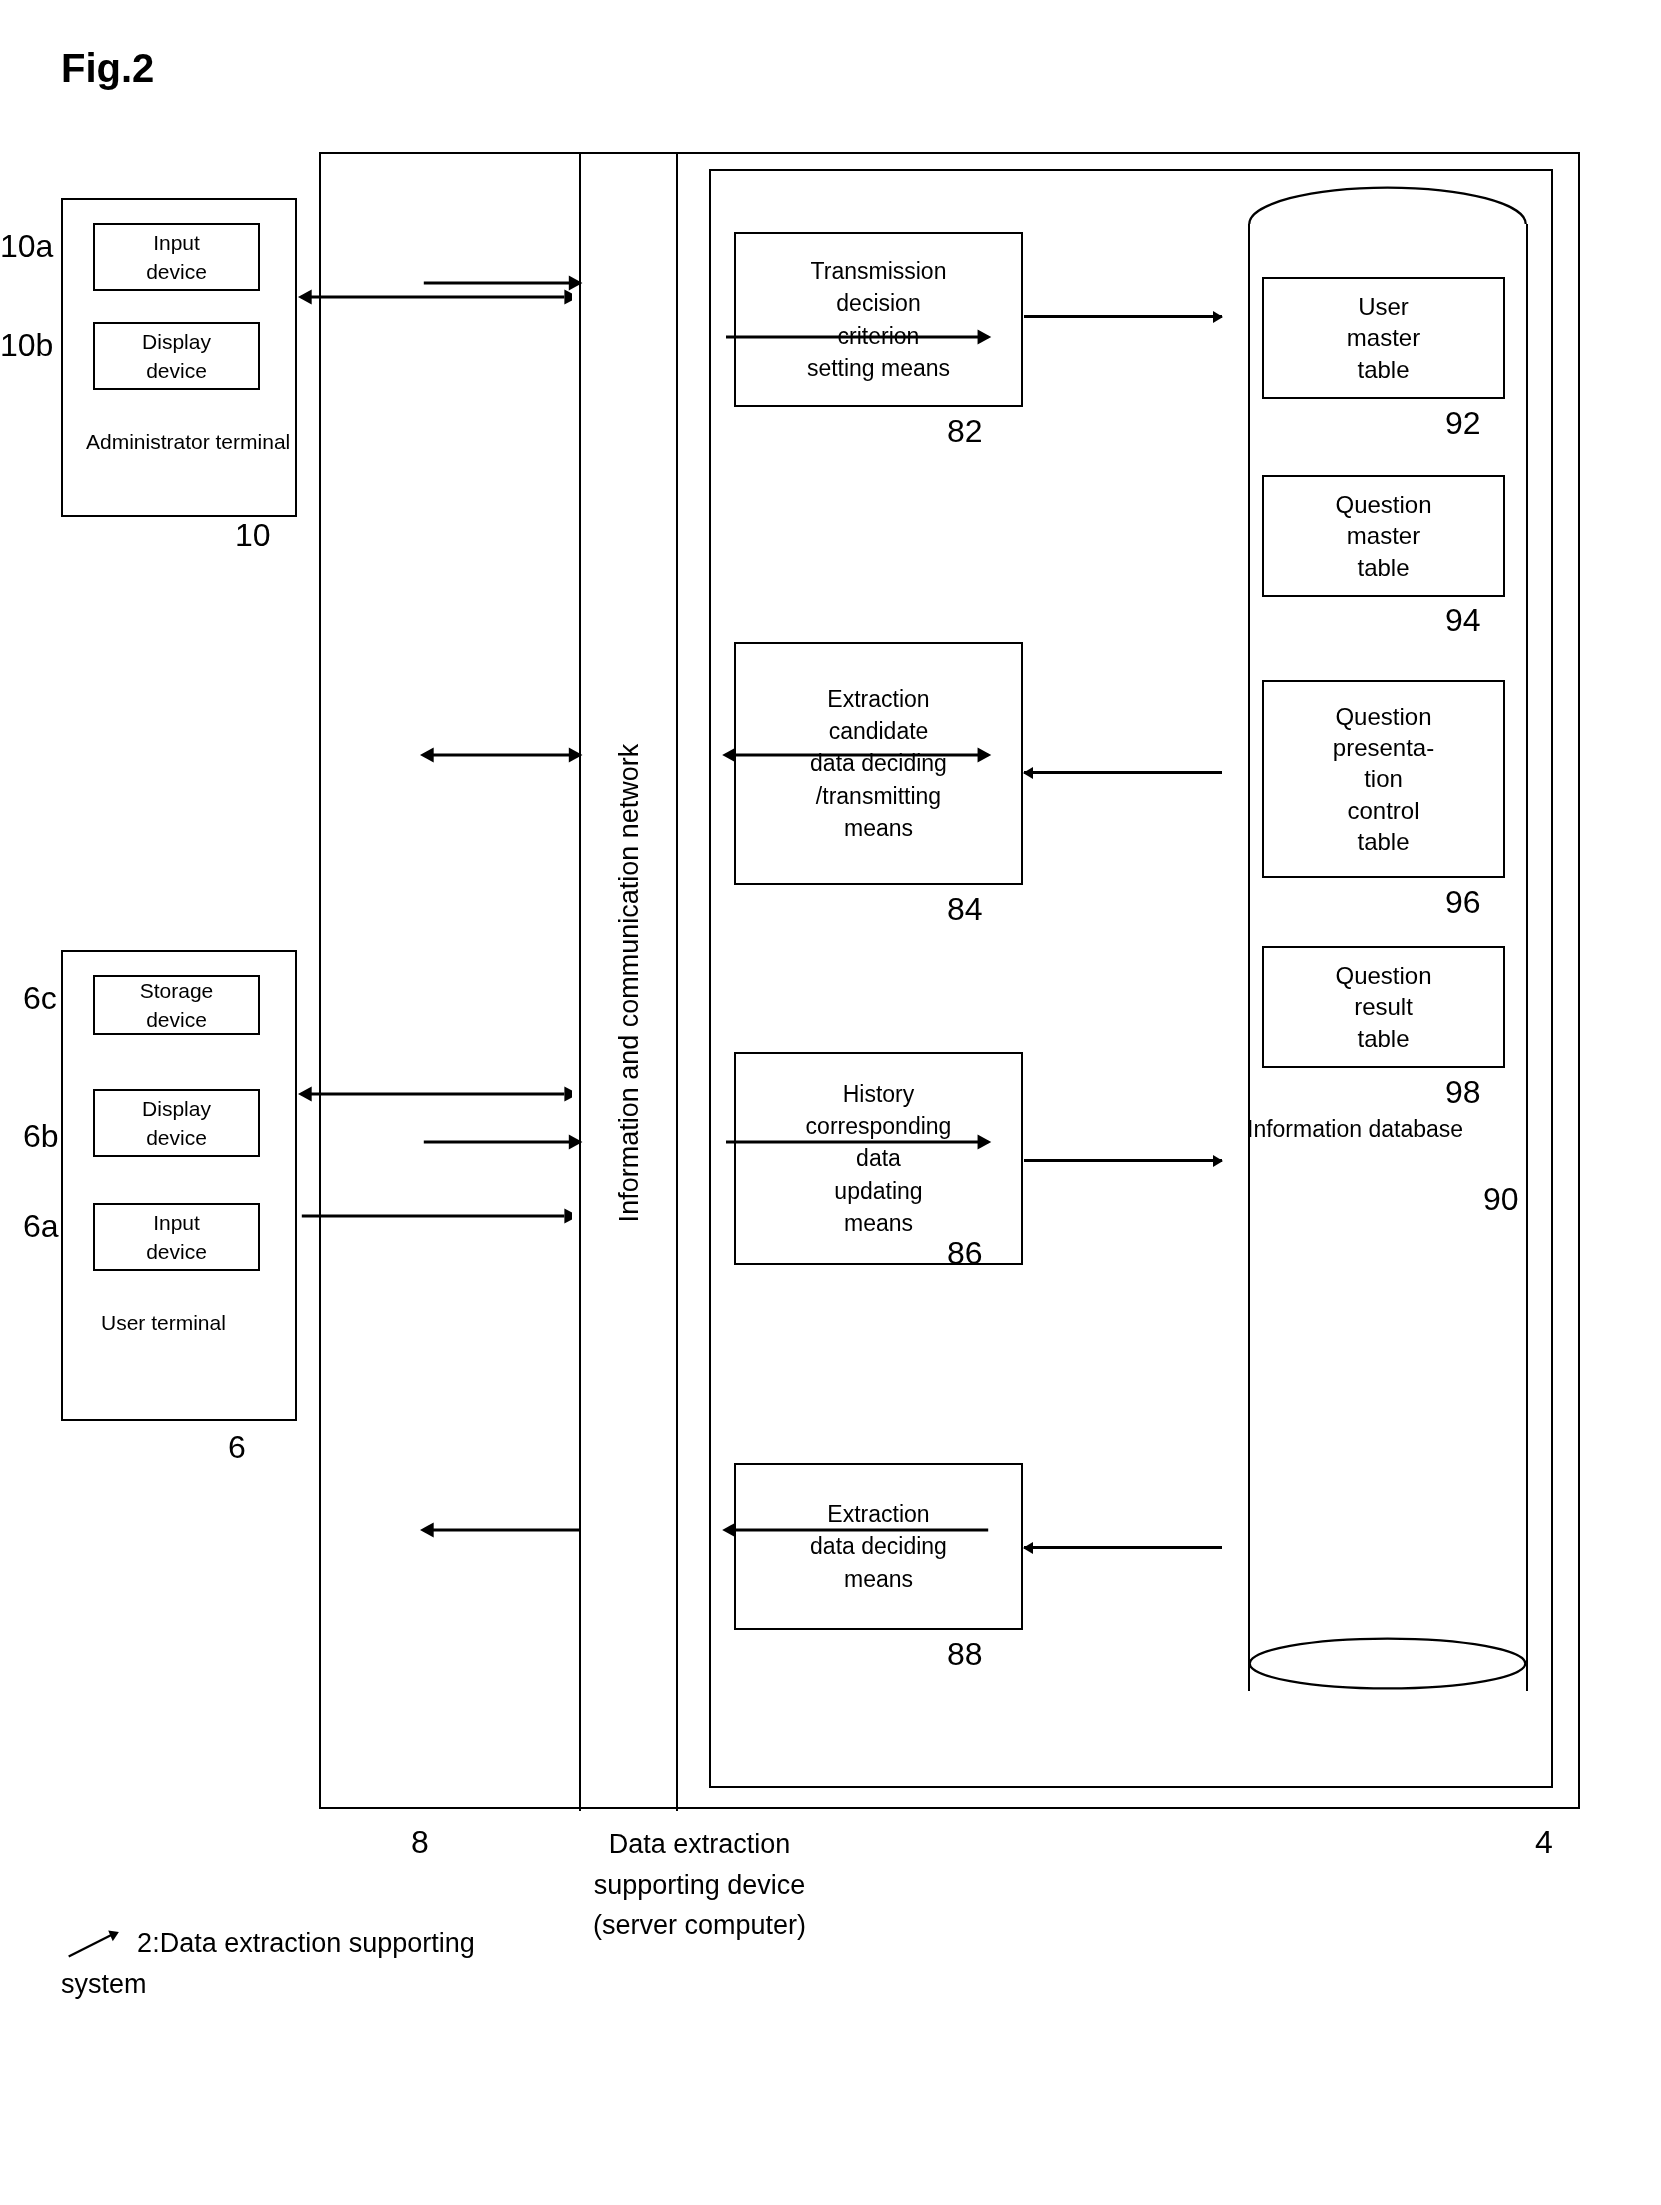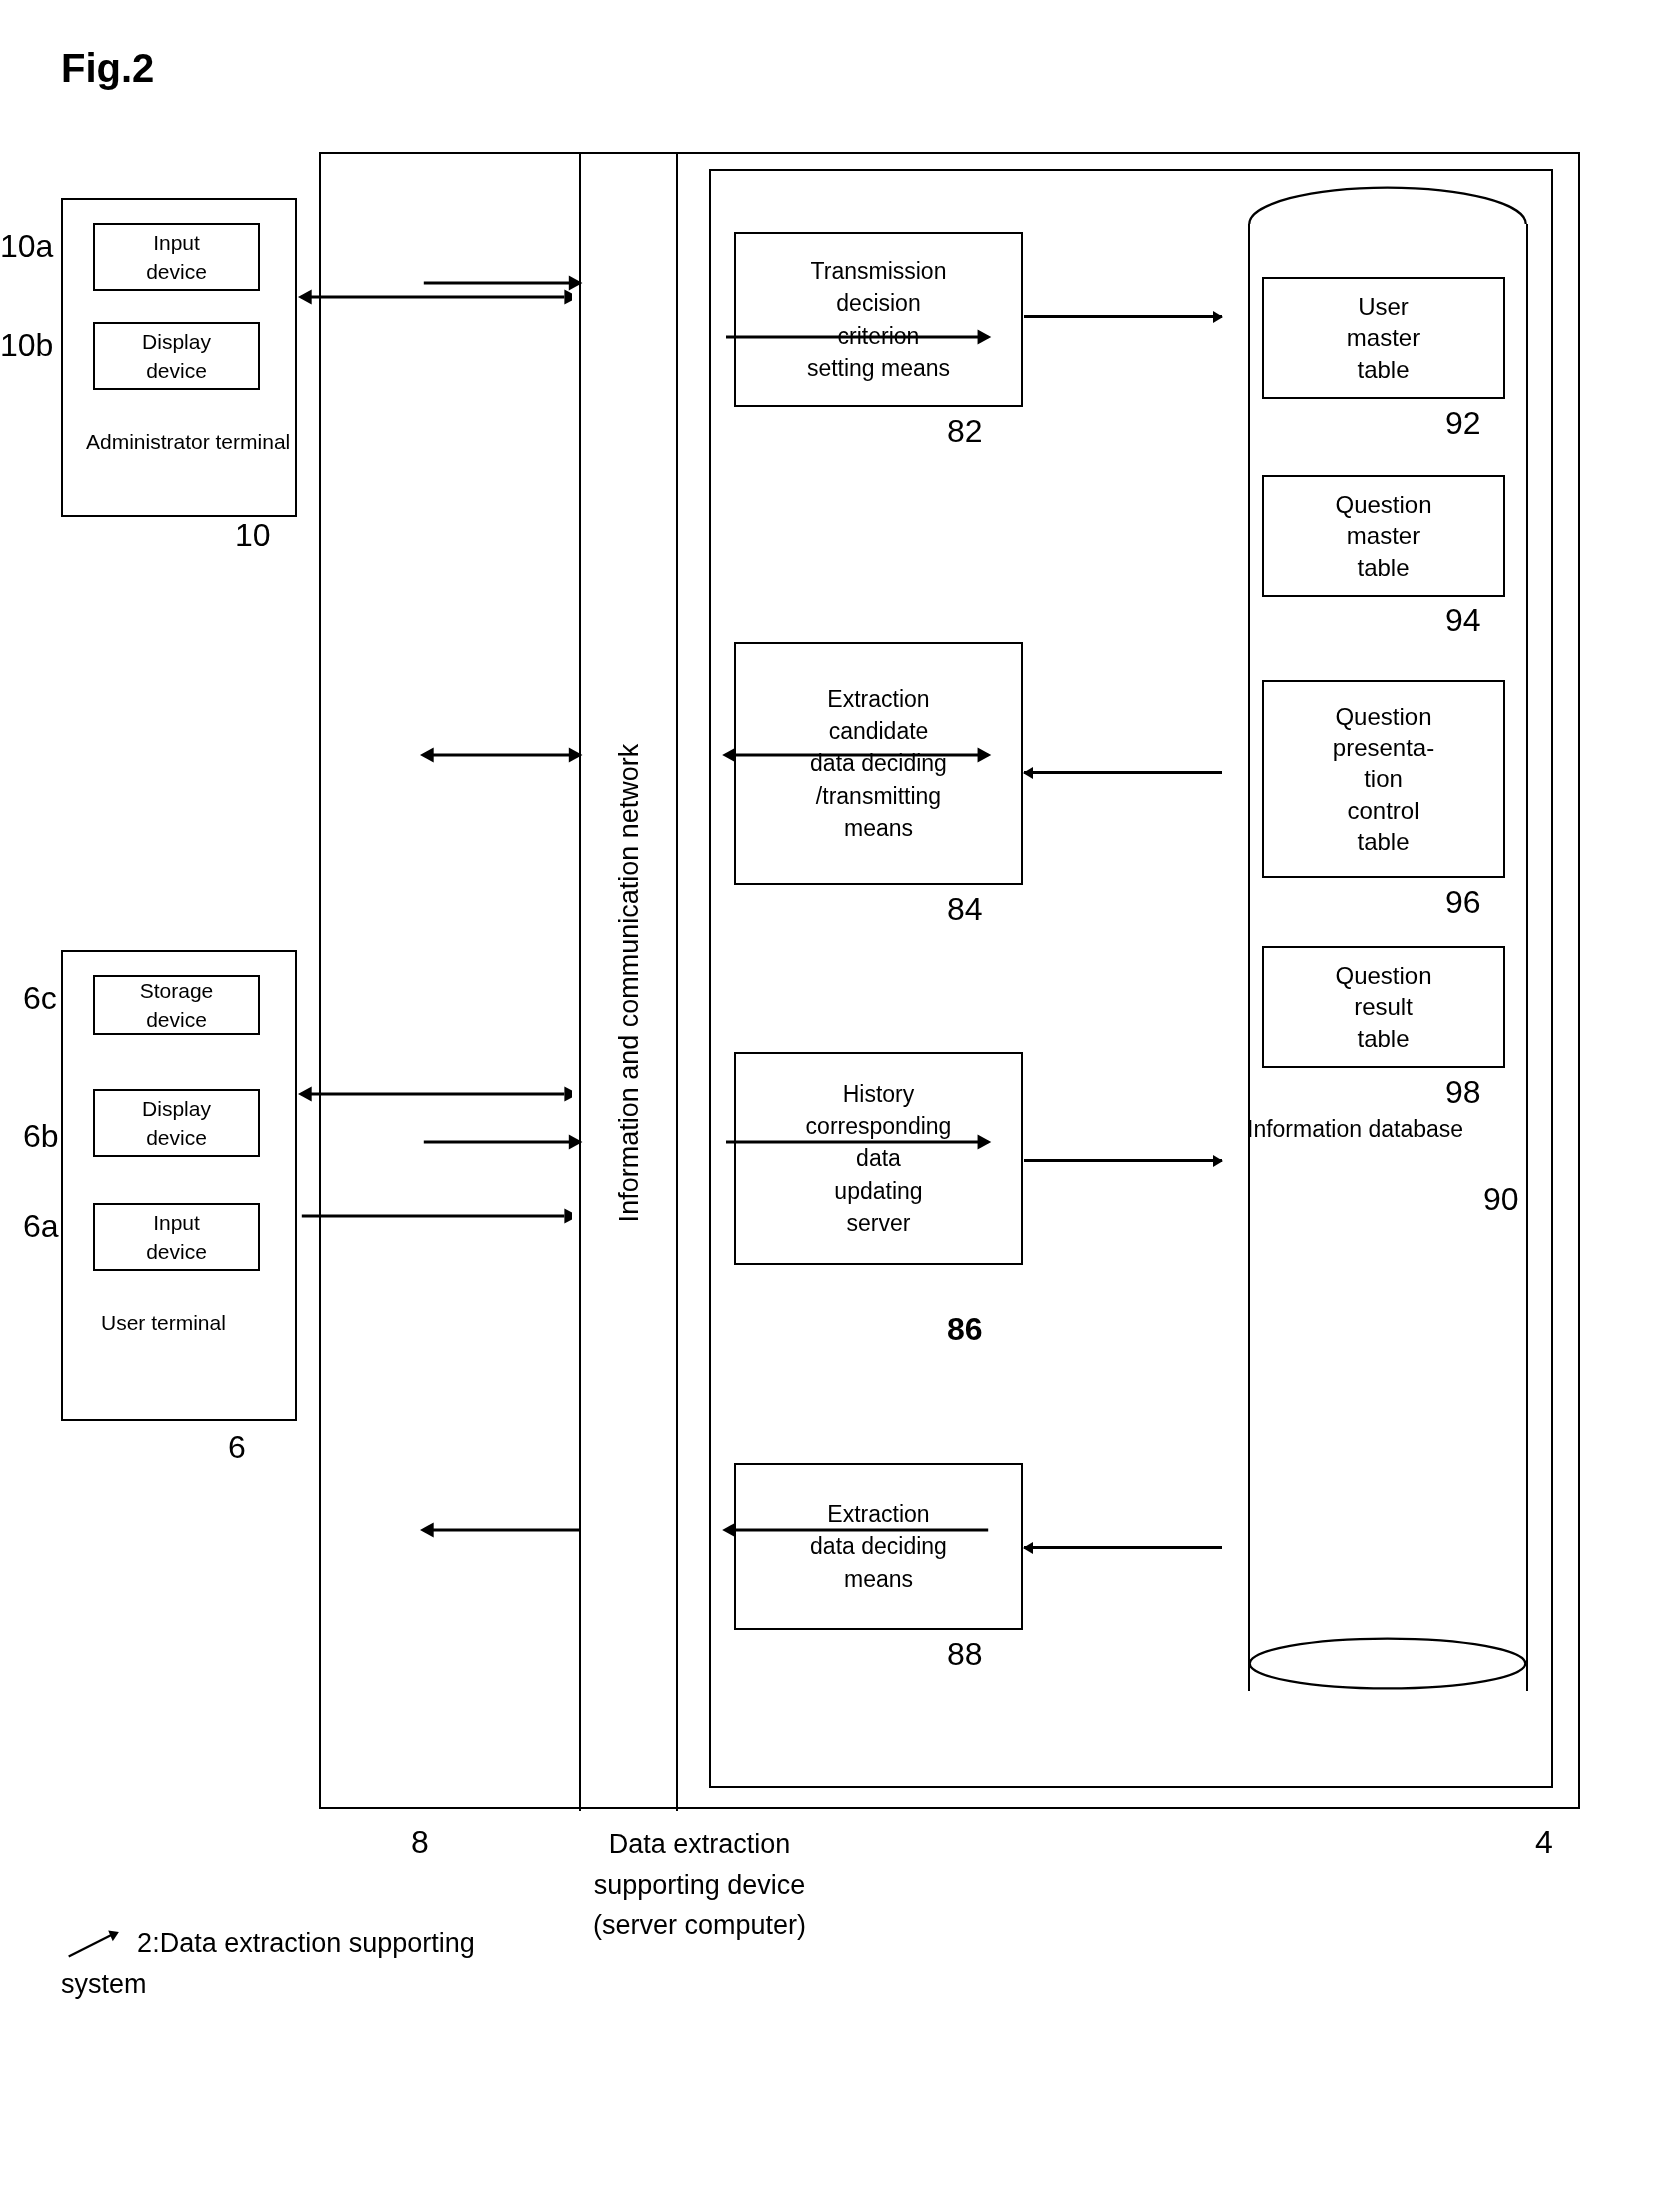--- a/index.html
+++ b/index.html
@@ -238,23 +238,23 @@
 /transmitting
 means</span>
       </div>
       <span class="number-label" style="top:720px;left:236px;">84</span>
 
       <div class="func-box" style="top:881px;left:23px;width:289px;height:213px;">
         <span style="white-space:pre-line;">History
 corresponding
 data
 updating
-server</span>
-      </div>
-      <span class="number-label" style="top:1140px;left:236px;font-weight:bold;">86</span>
+means</span>
+      </div>
+      <span class="number-label" style="top:1064px;left:236px;">86</span>
 
       <div class="func-box" style="top:1292px;left:23px;width:289px;height:167px;">
         <span style="white-space:pre-line;">Extraction
 data deciding
 means</span>
       </div>
       <span class="number-label" style="top:1465px;left:236px;">88</span>
 
       <div class="arrow-line arrow-right" style="top:144px;left:313px;width:198px;height:3px;"></div>
 

